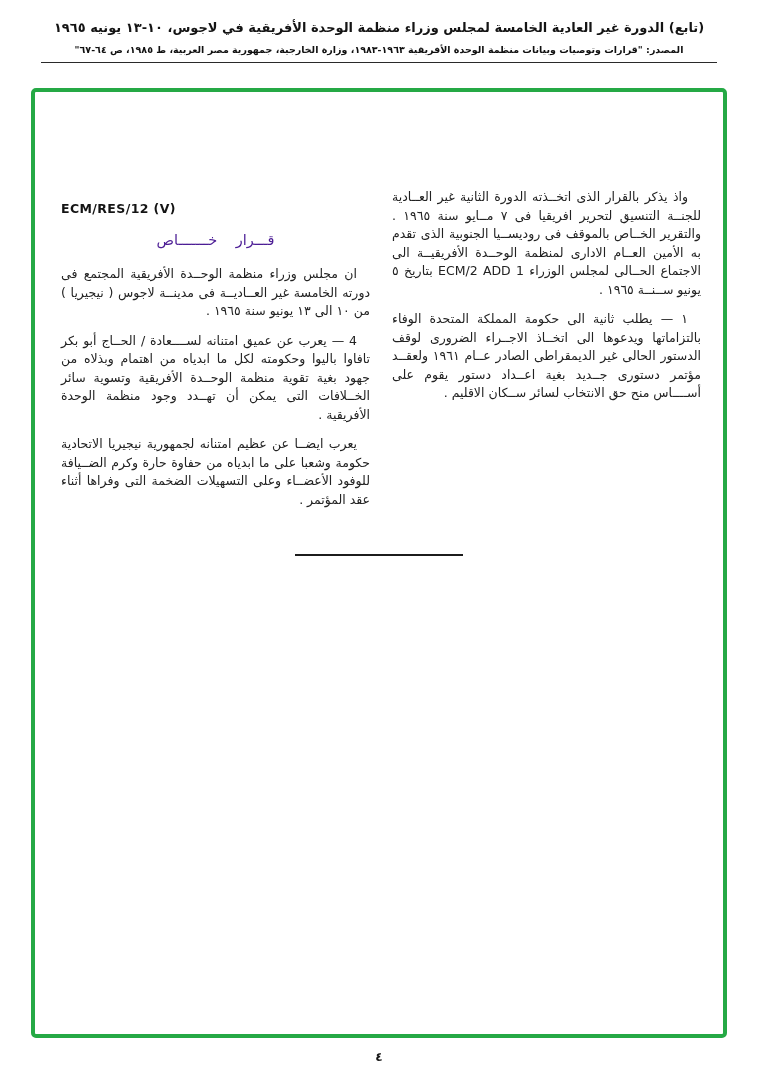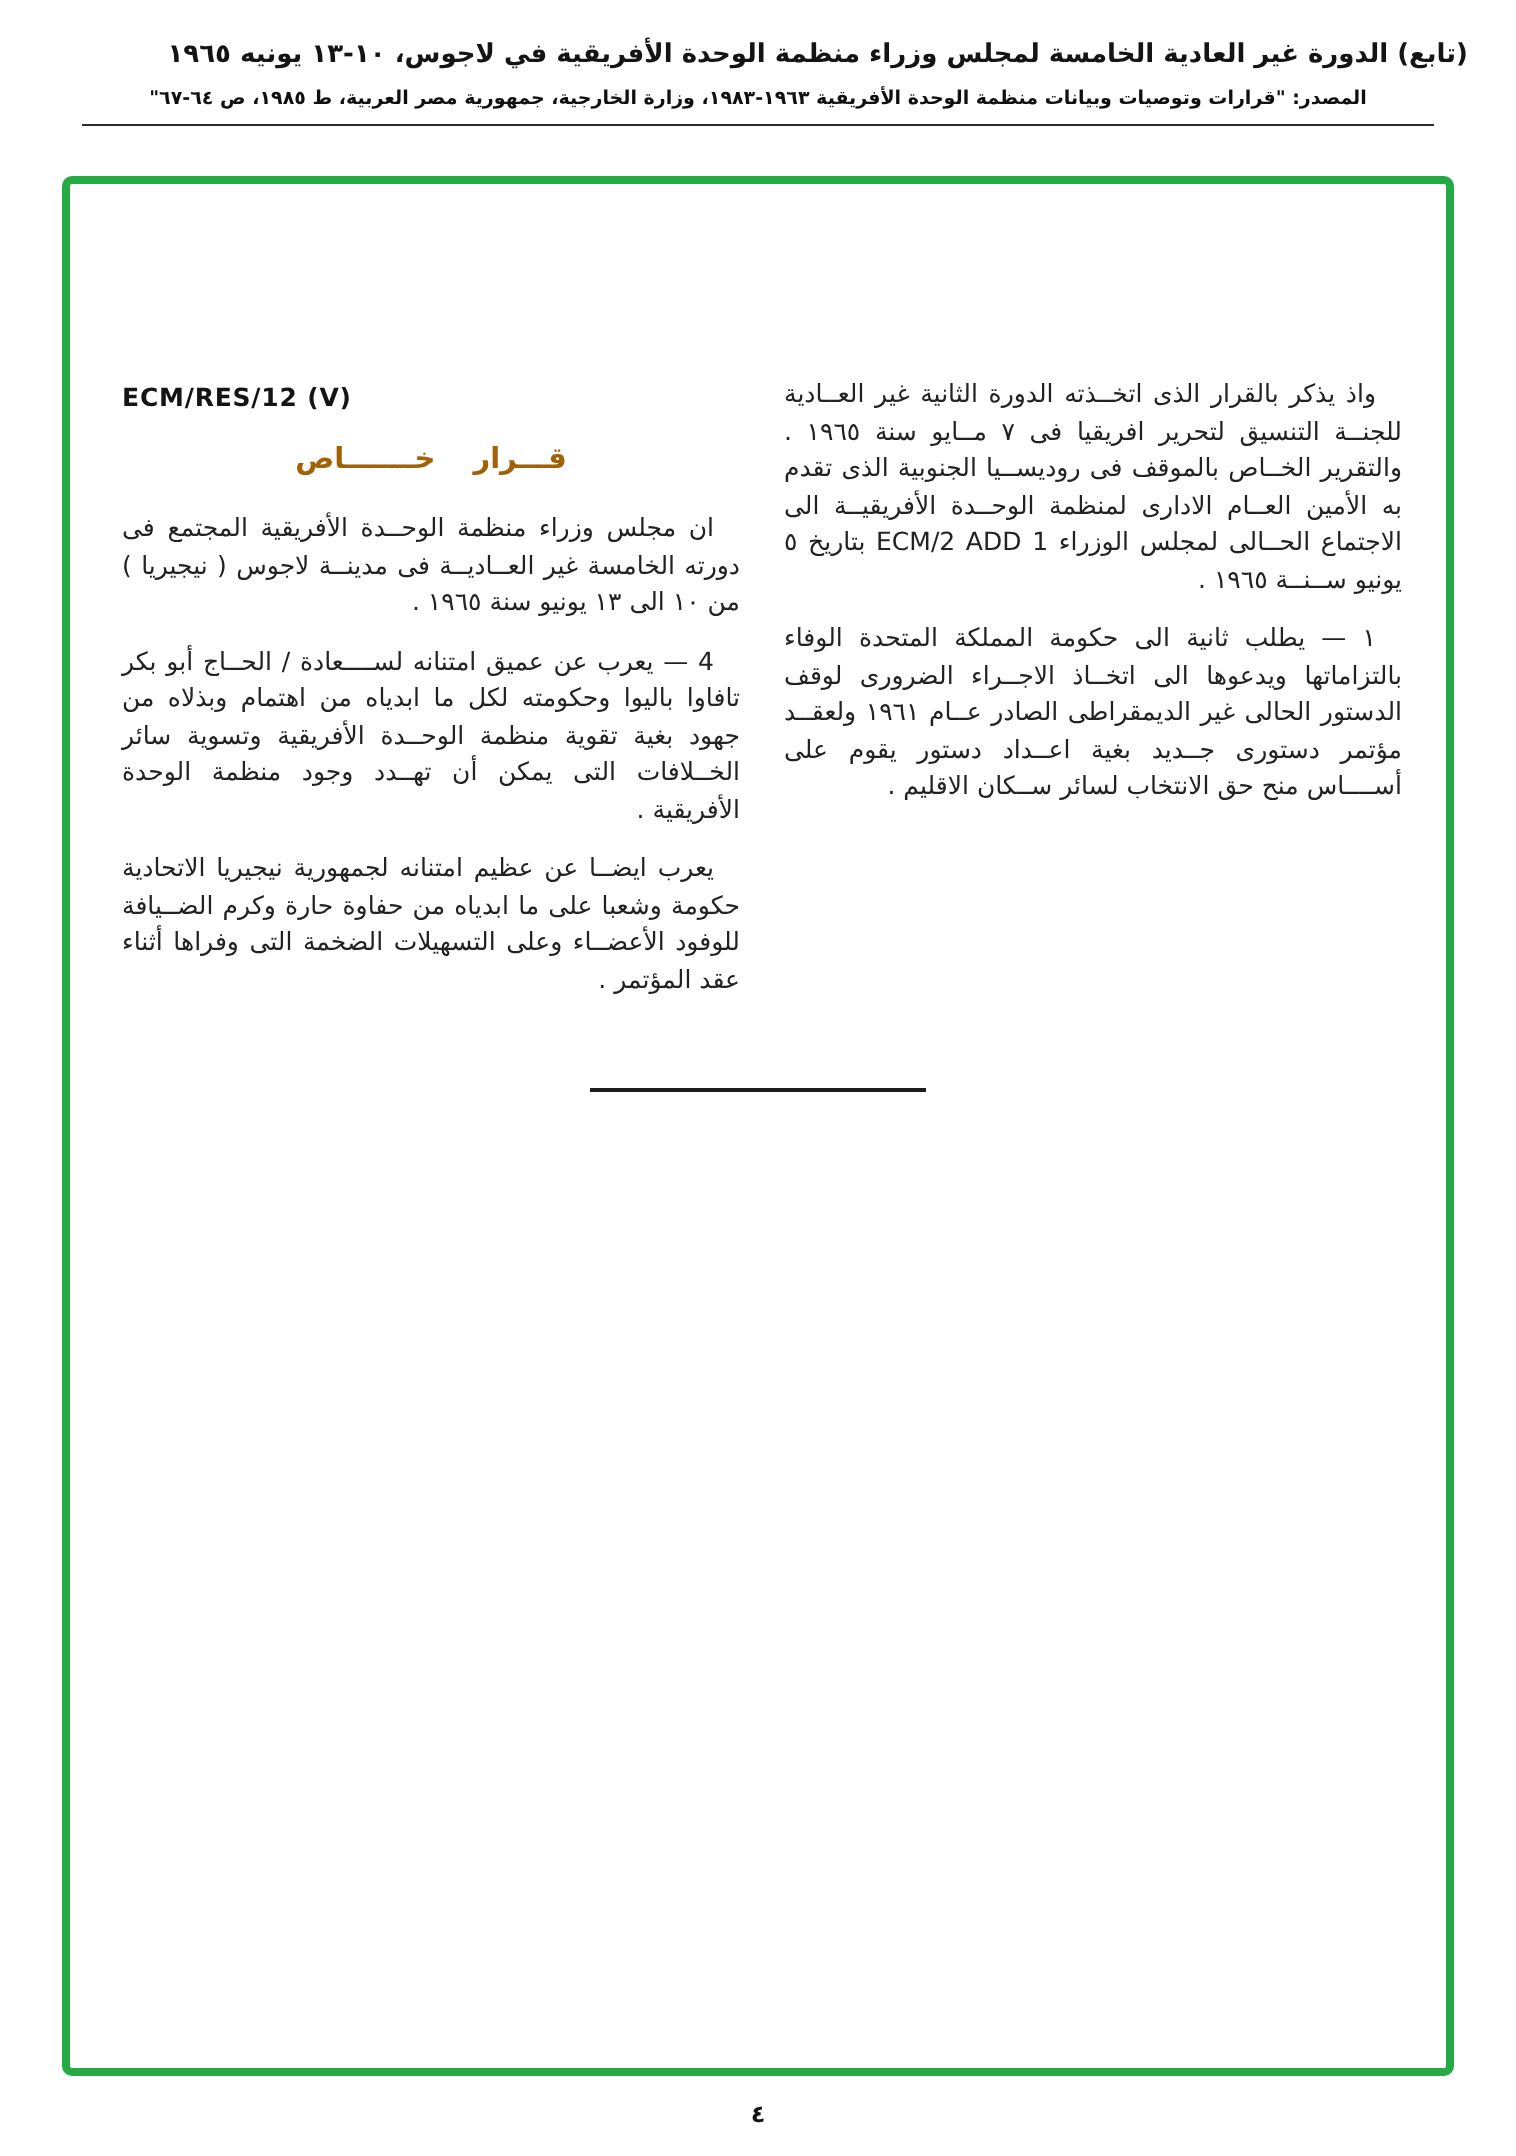--- a/index.html
+++ b/index.html
@@ -8,20 +8,21 @@
     width: 758px; height: 1078px;
     background: #ffffff;
     font-family: "DejaVu Sans", sans-serif;
     color: #1b1b1b;
     position: relative;
     overflow: hidden;
   }
   .page-header {
     margin-top: 20px;
     padding: 0 24px;
+    text-align: center;
     direction: rtl;
     font-weight: 700;
     font-size: 13px;
     color: #141414;
   }
   .source-line {
     margin-top: 9px;
     padding: 0 24px;
     text-align: center;
     direction: rtl;
@@ -60,30 +61,30 @@
     margin: 0 0 11px;
     text-indent: 13px;
   }
   .ref-code {
     direction: ltr;
     text-align: left;
     unicode-bidi: embed;
     font-weight: 700;
     font-size: 12.5px;
     letter-spacing: 0.4px;
-    margin: 2px 0 12px;
+    margin: 12px 0 12px;
     color: #141414;
   }
   .doc-title {
     margin: 2px 0 16px;
     text-align: center;
     font-size: 14.5px;
-    font-weight: 700;
+    font-weight: 400;
     word-spacing: 14px;
-    color: #a16207;
+    color: #4c1d95;
   }
   .mid-rule {
     width: 168px;
     border-top: 2px solid #1c1c1c;
     margin: 34px auto 0;
   }
   .page-number {
     position: absolute;
     bottom: 14px; left: 0;
     width: 100%;

